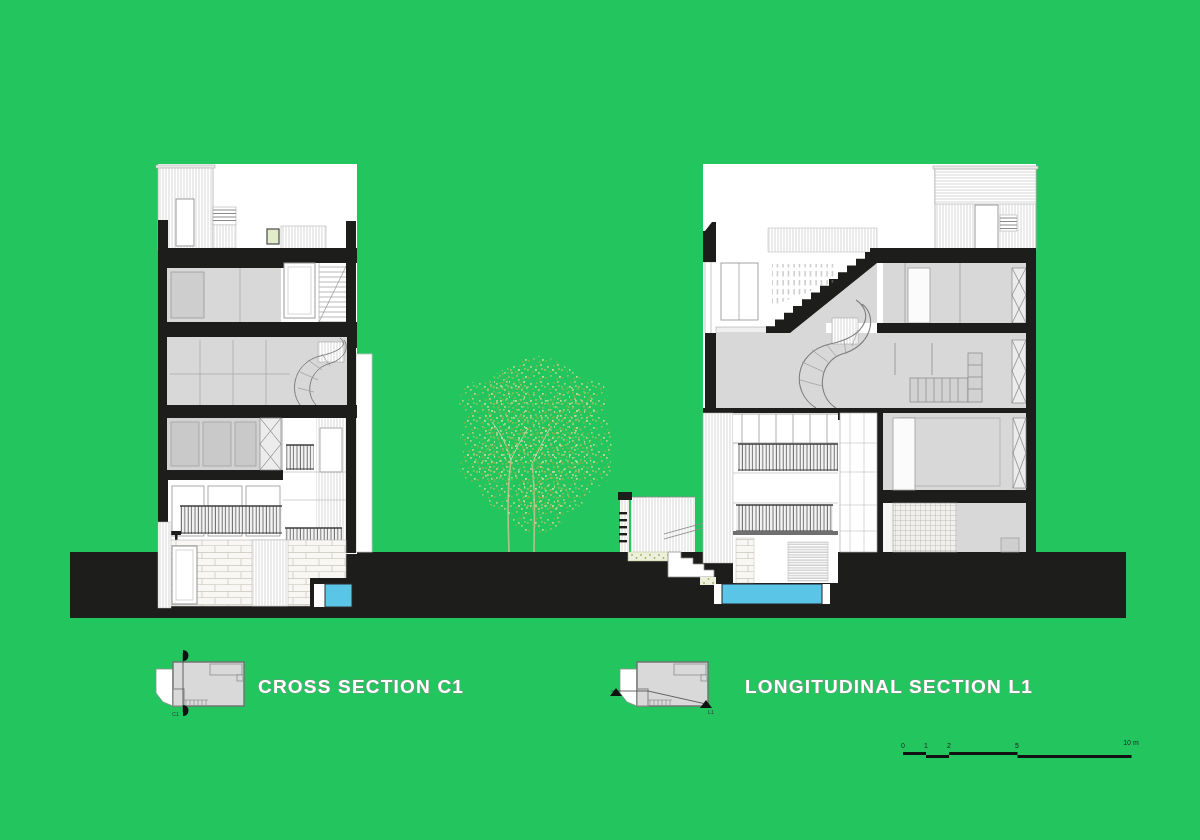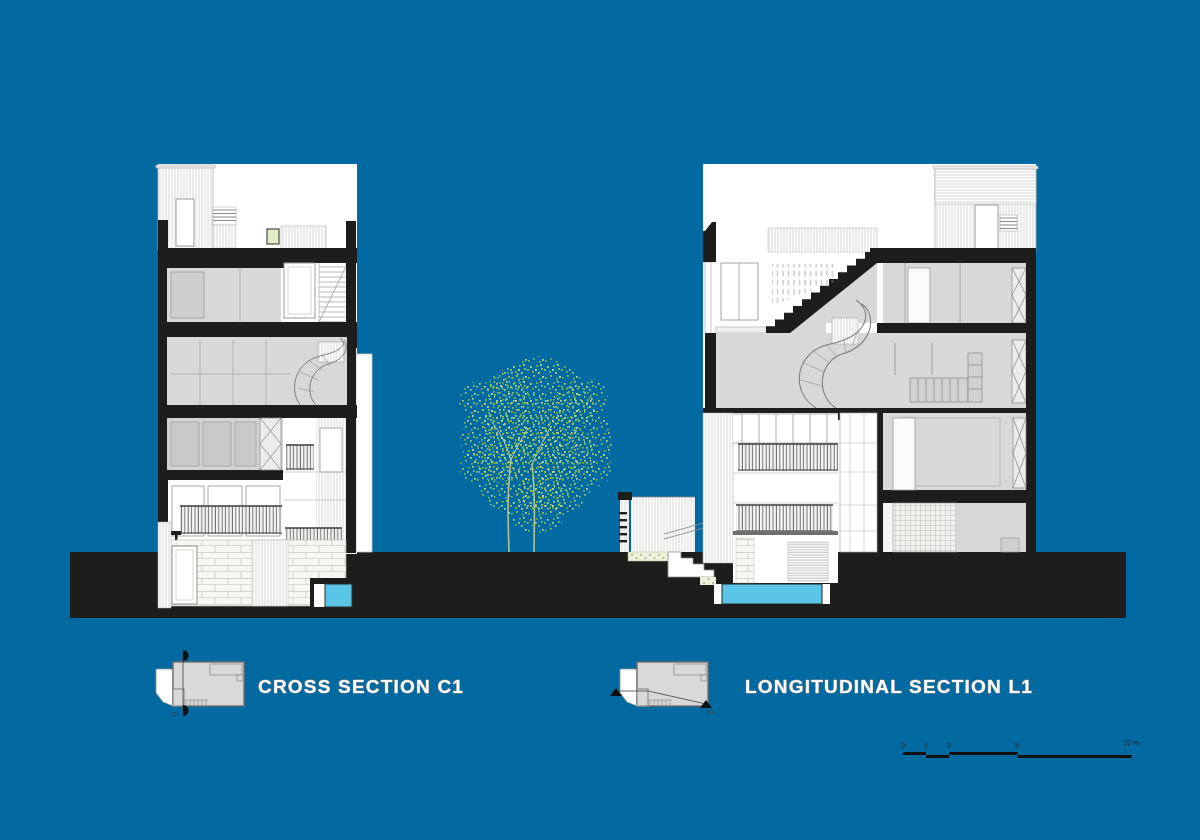--- a/index.html
+++ b/index.html
@@ -1,16 +1,16 @@
 <!DOCTYPE html>
 <html><head>
 <meta charset="utf-8">
 <style>
   html,body{margin:0;padding:0;background:#fff;}
-  #page{position:relative;width:1200px;height:840px;background:#0369a1;overflow:hidden;
+  #page{position:relative;width:1200px;height:840px;background:#22c55e;overflow:hidden;
         font-family:"Liberation Sans",sans-serif;}
   svg{display:block;}
   .sec-title{font-family:"Liberation Sans",sans-serif;font-weight:bold;font-size:19px;
              letter-spacing:1.2px;fill:#ffffff;stroke:#8f8f8f;stroke-width:0.9;
              paint-order:stroke;stroke-linejoin:round;}
   .tick{font-family:"Liberation Sans",sans-serif;font-size:7px;fill:#222;}
   .cutlbl{font-family:"Liberation Sans",sans-serif;font-size:5.5px;fill:#3c3c3c;}
 </style>
 </head>
 <body>

